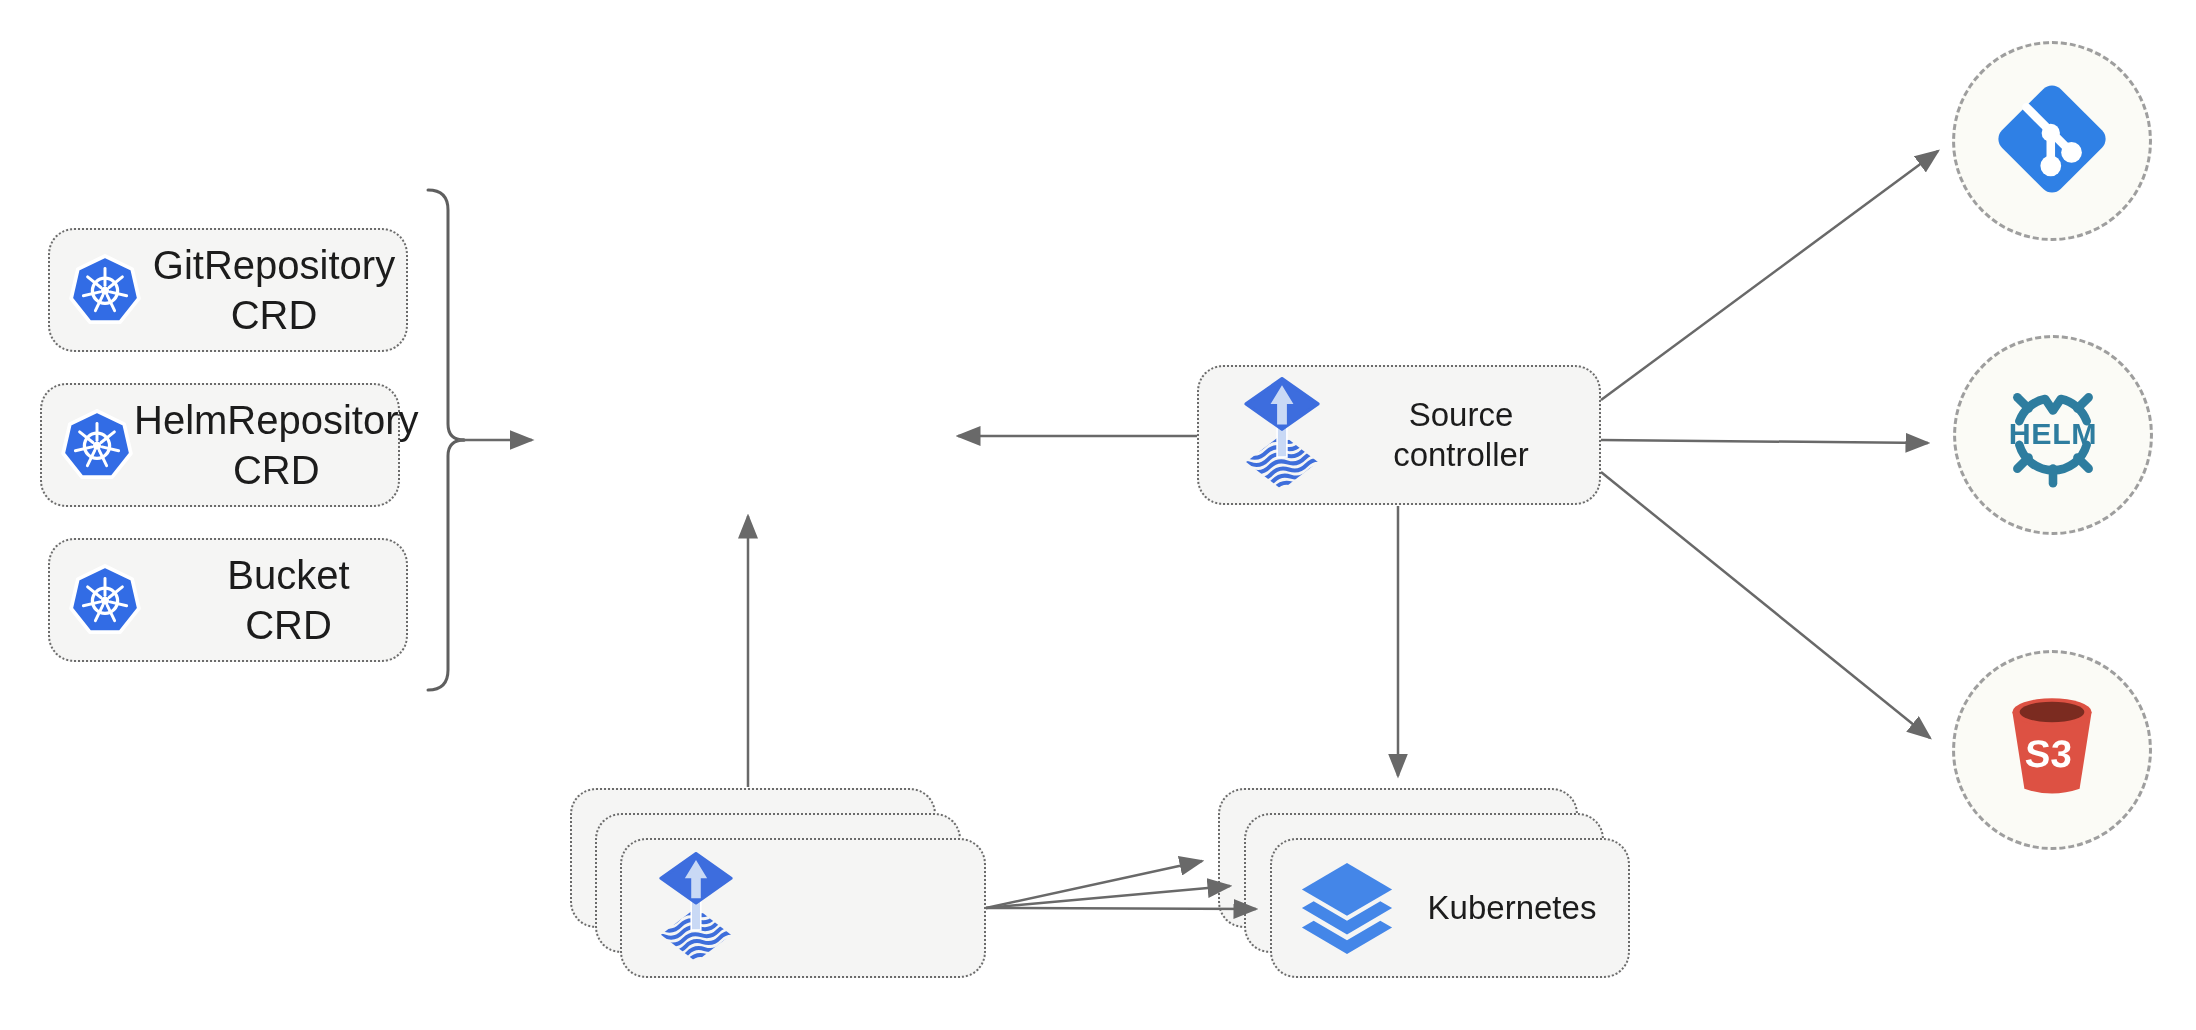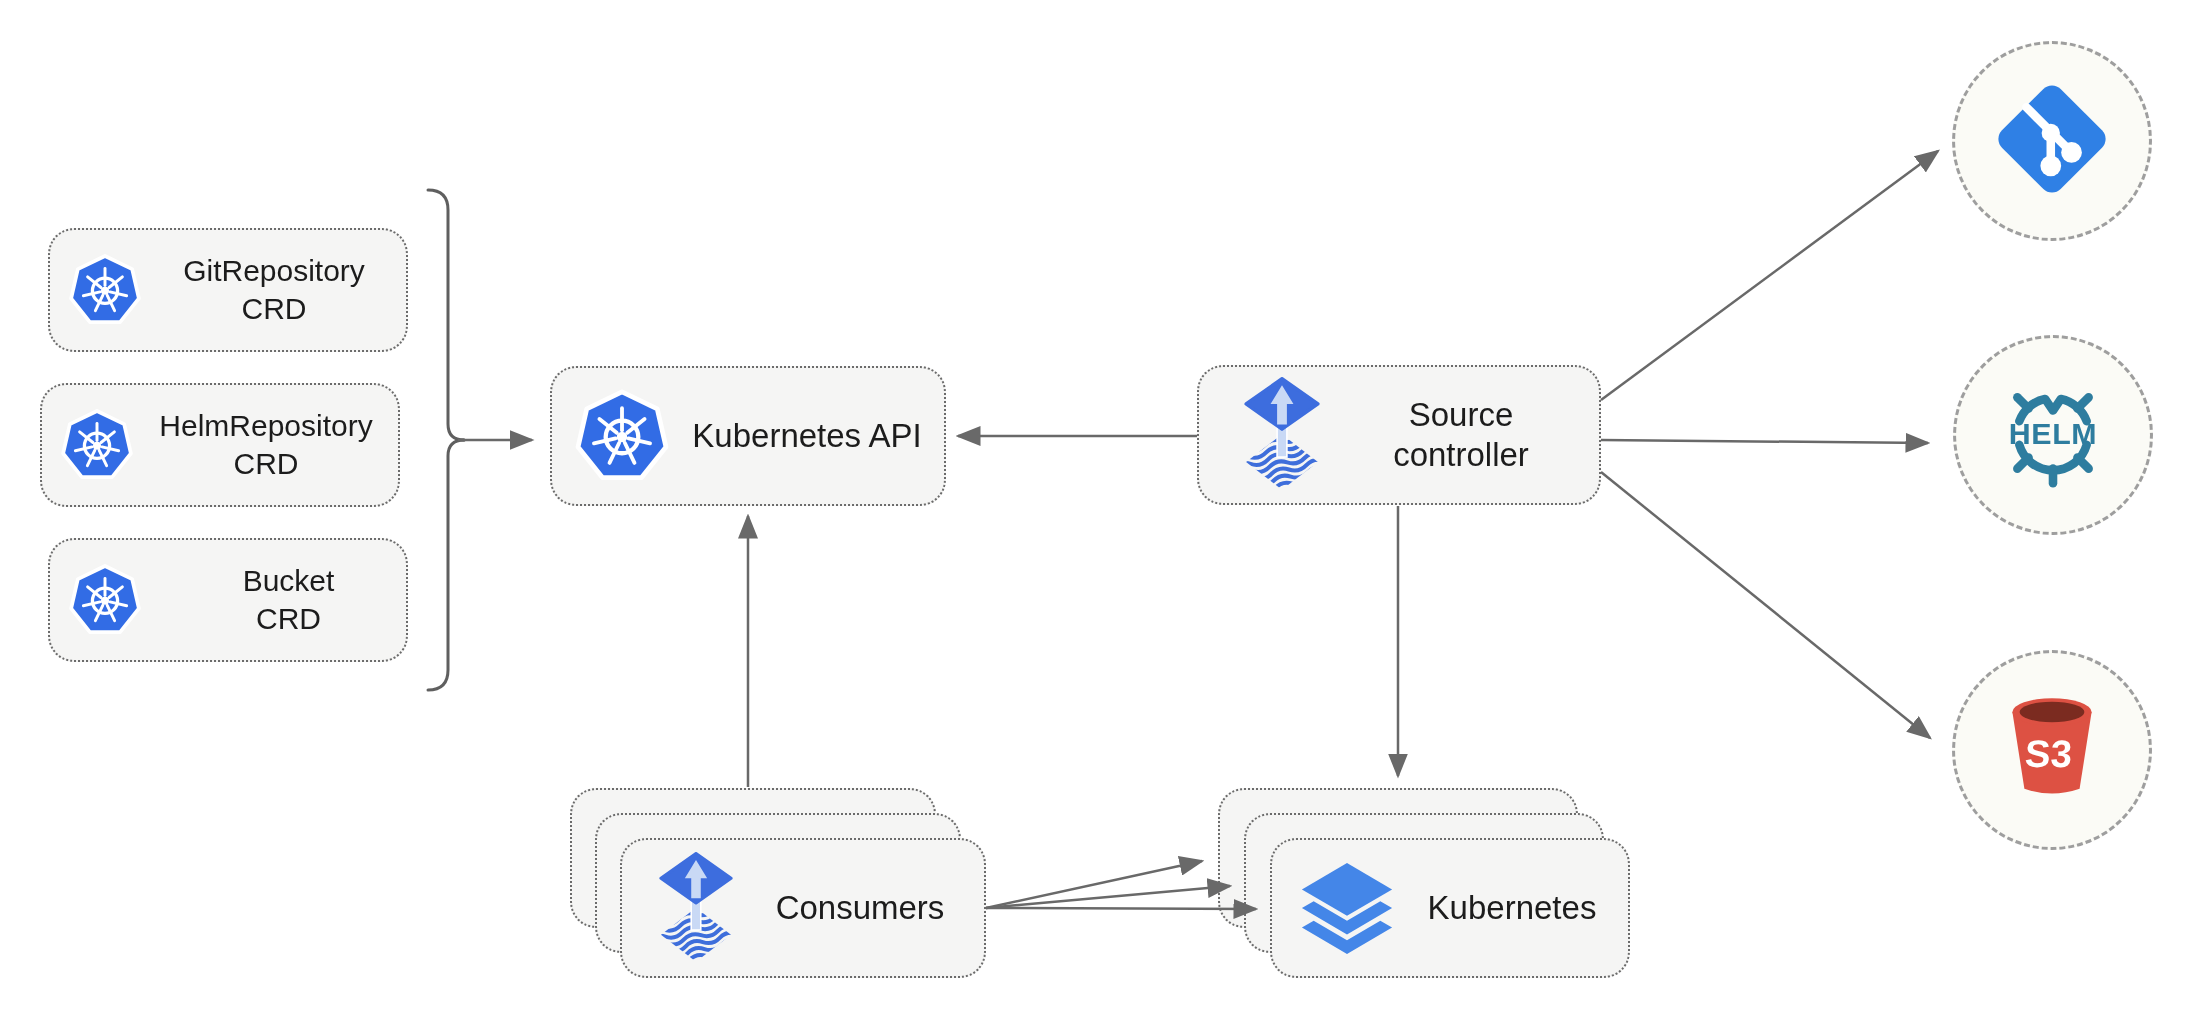--- a/index.html
+++ b/index.html
@@ -21,21 +21,21 @@
 
   .node .icon{flex:0 0 auto;display:flex;align-items:center;justify-content:center;}
   .node .lbl{
     flex:1 1 auto;
     text-align:center;
     color:#1c1c1c;
     font-size:33px;
     line-height:1.22;
     white-space:nowrap;
   }
-  .crd .lbl{font-size:30px;line-height:1.26;}
+  .crd .lbl{font-size:40px;line-height:1.26;}
 
   .remote-circle{
     position:absolute;
     width:200px;height:200px;
     border-radius:50%;
     border:3px dashed #9e9e9e;
     background:#fbfbf6;
     box-sizing:border-box;
     display:flex;align-items:center;justify-content:center;
     z-index:2;
@@ -149,47 +149,38 @@
 
   <div class="node crd" style="left:48px;top:538px;width:360px;height:124px;gap:29px;">
     <span class="icon" style="margin-left:18px;width:74px;height:74px;">
       <svg width="74" height="74">
           <use href="#sym-k8s"></use>
         </svg>
     </span>
     <span class="lbl"><span>Bucket</span><br><span>CRD</span></span>
   </div>
 
-  <div class="node" style="left:550px;top:366px;width:396px;height:140px;">
-    <span class="icon" style="margin-left:22px;width:96px;height:96px;">
-      <svg width="96" height="96">
-          <use href="#sym-k8s"></use>
-        </svg>
-    </span>
-    <span class="lbl">Kubernetes API</span>
-  </div>
 
   <div class="node" style="left:1197px;top:365px;width:404px;height:140px;justify-content:flex-end;">
     <span class="icon" style="margin-left:42px;width:82px;height:116px;">
       <svg width="82" height="116">
           <use href="#sym-flux"></use>
         </svg>
     </span>
     <span class="lbl"><span>Source</span><br><span>controller</span></span>
   </div>
 
   <div class="node stack" style="left:570px;top:788px;width:366px;height:140px;"></div>
   <div class="node stack" style="left:595px;top:813px;width:366px;height:140px;"></div>
   <div class="node stack stack-front" style="left:620px;top:838px;width:366px;height:140px;">
     <span class="icon" style="margin-left:34px;width:80px;height:113px;">
       <svg width="80" height="113">
           <use href="#sym-flux"></use>
         </svg>
     </span>
-    <span class="lbl">Consumers</span>
   </div>
 
   <div class="node stack" style="left:1218px;top:788px;width:360px;height:140px;"></div>
   <div class="node stack" style="left:1244px;top:813px;width:360px;height:140px;"></div>
   <div class="node stack stack-front" style="left:1270px;top:838px;width:360px;height:140px;">
     <span class="icon" style="margin-left:26px;width:98px;height:98px;">
       <svg width="98" height="98">
           <use href="#sym-layers"></use>
         </svg>
     </span>

